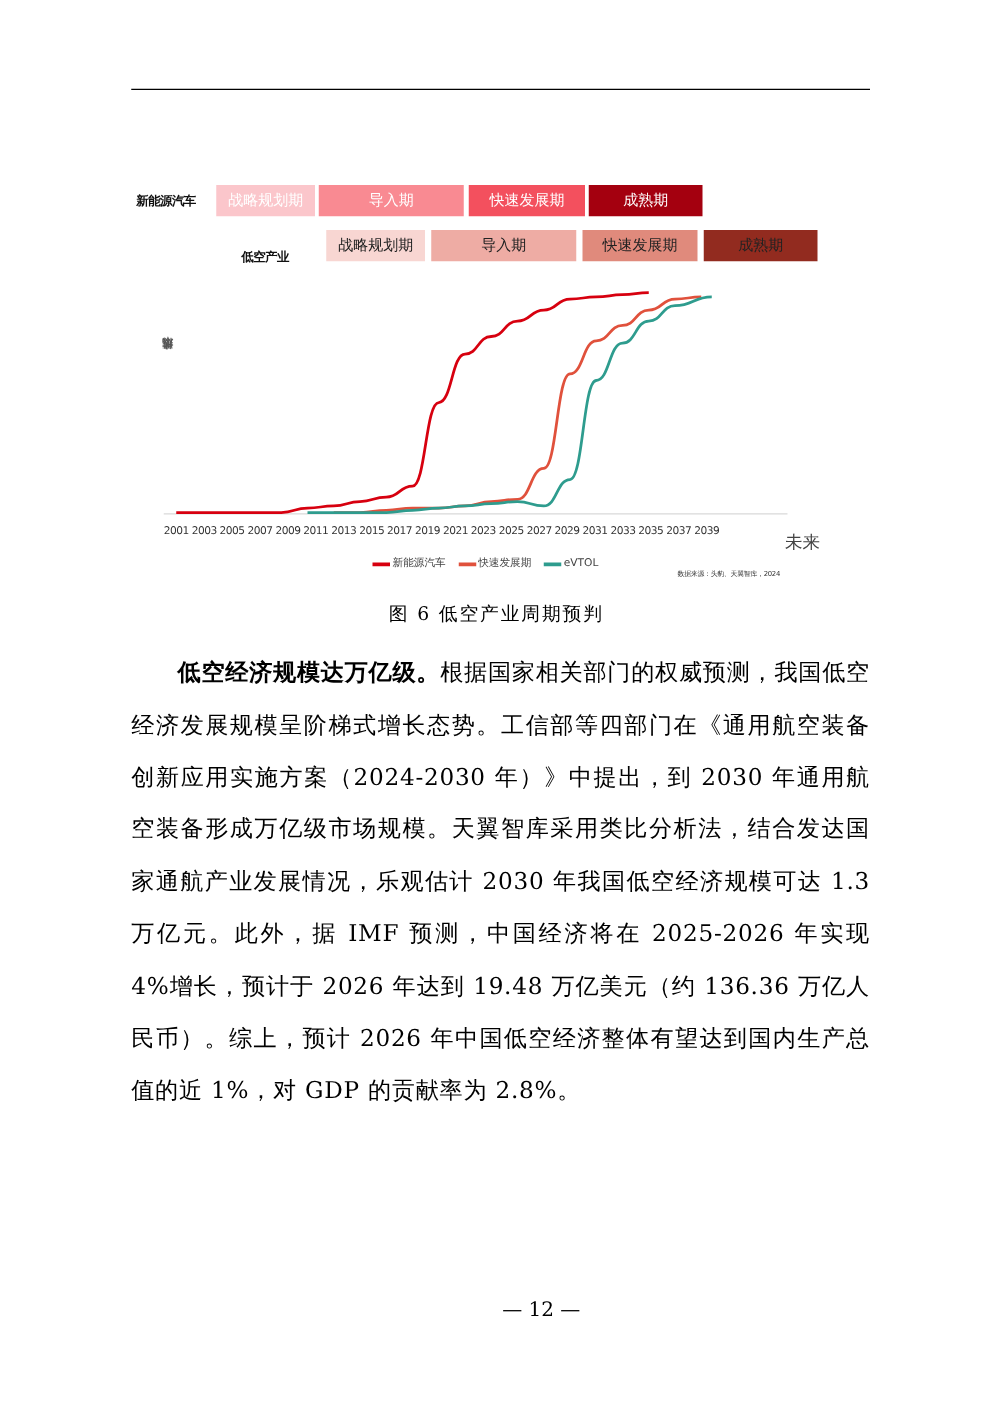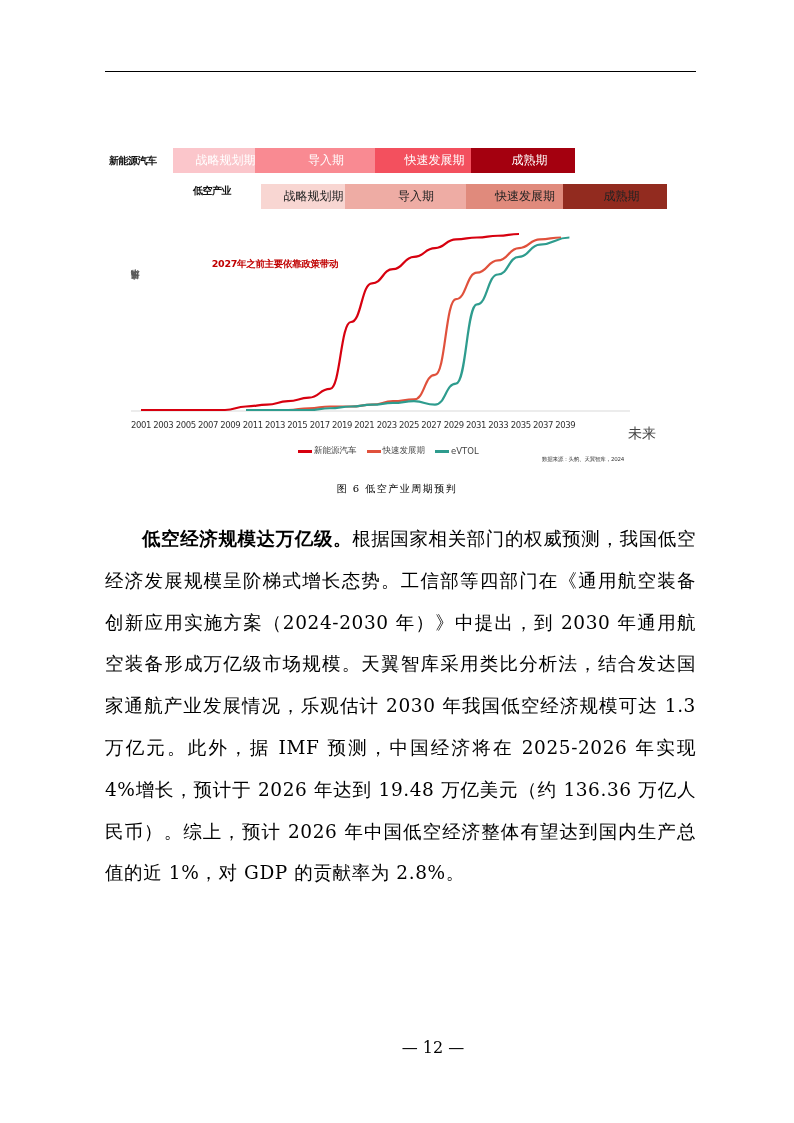--- a/index.html
+++ b/index.html
@@ -1,30 +1,30 @@
 <!DOCTYPE html>
 <html><head>
 <meta charset="utf-8">
 <style>
   html, body { margin:0; padding:0; background:#ffffff; }
   body { width:794px; height:1123px; position:relative; overflow:hidden; font-family:"DejaVu Serif","Liberation Serif",serif; color:#000; }
   .header-rule { position:absolute; left:105px; top:71px; width:591px; height:0; border-top:1.5px solid #000; }
   .figure { position:absolute; left:105px; top:138px; width:560px; height:330px; }
   .stage-row { position:absolute; height:25px; }
   .row-label { position:absolute; font-family:"DejaVu Sans","Liberation Sans",sans-serif; font-weight:bold; font-size:10px; letter-spacing:-0.5px; color:#111; }
-  .stage { position:absolute; height:25px; display:flex; align-items:center; justify-content:center; font-family:"DejaVu Sans","Liberation Sans",sans-serif; font-size:12px;padding-left:13px; }
+  .stage { position:absolute; height:25px; display:flex; align-items:center; justify-content:center; font-family:"DejaVu Sans","Liberation Sans",sans-serif; font-size:12px; }
   .annot { position:absolute; font-family:"DejaVu Sans","Liberation Sans",sans-serif; font-weight:bold; font-size:9.5px; color:#c00000; text-align:center; letter-spacing:-0.3px; line-height:24px; }
   .ylabel { position:absolute; font-family:"DejaVu Sans","Liberation Sans",sans-serif; font-size:9px; color:#555; writing-mode:vertical-rl; transform:rotate(180deg); letter-spacing:-0.5px; }
   .xticks { position:absolute; font-family:"DejaVu Sans","Liberation Sans",sans-serif; font-size:8.5px; color:#333; white-space:nowrap; letter-spacing:-0.4px; }
   .future { position:absolute; font-family:Liberation Mono, monospace; font-size:14px; color:#444;margin-left:40px; }
   .legend { position:absolute; font-family:"DejaVu Sans","Liberation Sans",sans-serif; font-size:8.5px; color:#444; display:flex; gap:10px; align-items:center; }
   .legend-item { display:flex; align-items:center; gap:2px; }
   .swatch { display:inline-block; width:14px; height:3px; }
   .source { position:absolute; font-family:"DejaVu Sans","Liberation Sans",sans-serif; font-size:5.5px; color:#333; letter-spacing:-0.2px; }
-  .caption { position:absolute; left:0; width:794px; top:482px; text-align:center; font-size:10px; letter-spacing:1.5px; }
+  .caption { position:absolute; left:0; width:794px; top:482px; text-align:center; font-size:15px; letter-spacing:1.5px; }
   .para { position:absolute; left:105px; top:518px; width:591px; font-size:18.5px; line-height:41.8px; text-align:justify; text-align-last:left; letter-spacing:0.6px; }
   .para .lead { font-weight:bold;margin-top:20px; }
   .para .indent { display:inline-block; width:37px; }
   .page-num { position:absolute; left:0; width:794px; top:1038px; text-align:center; font-size:16px;margin-left:36px; }
 </style>
 </head>
 <body>
 
 <div class="header-rule"></div>
 
@@ -34,33 +34,32 @@
     <div class="row-label" style="left:4px; top:6px;">新能源汽车</div>
     <div id="row0">
         <div class="stage" style="left: 68px; width: 79px; background: rgb(251, 198, 203); color: rgb(255, 255, 255);">战略规划期</div>
         <div class="stage" style="left: 150px; width: 116px; background: rgb(249, 138, 146); color: rgb(255, 255, 255);">导入期</div>
         <div class="stage" style="left: 270px; width: 93px; background: rgb(243, 80, 94); color: rgb(255, 255, 255);">快速发展期</div>
         <div class="stage" style="left: 366px; width: 91px; background: rgb(164, 0, 15); color: rgb(255, 255, 255);">成熟期</div>
       </div>
   </div>
 
   <div class="stage-row" style="left:0; top:46px; width:560px;">
-    <div class="row-label" style="left:88px; top:0;">低空产业</div>
+    <div class="row-label" style="left:88px; top:15px;">低空产业</div>
     <div id="row1">
         <div class="stage" style="left: 156px; width: 79px; background: rgb(248, 214, 210); color: rgb(34, 34, 34);">战略规划期</div>
         <div class="stage" style="left: 240px; width: 116px; background: rgb(238, 172, 164); color: rgb(34, 34, 34);">导入期</div>
         <div class="stage" style="left: 361px; width: 92px; background: rgb(224, 138, 124); color: rgb(34, 34, 34);">快速发展期</div>
         <div class="stage" style="left: 458px; width: 91px; background: rgb(146, 43, 31); color: rgb(34, 34, 34);">成熟期</div>
       </div>
   </div>
 
   <div class="ylabel" style="left:24px; top:148px;">市场成熟度</div>
 
   <div class="annot" style="left:40px; top:114px; width:260px;">
-    <div>2027年之前主要依靠政策带动</div>
   </div>
 
   <svg id="chart-svg" width="560" height="330" style="position:absolute; left:0; top:0;" xmlns="http://www.w3.org/2000/svg">
     <line x1="26" y1="273" x2="525" y2="273" stroke="#d9d9d9" stroke-width="1"></line>
     <g id="series-layer">
         <path d="M36 272 C46.5 272 46.5 272 57 272 C67.5 272 67.5 272 78 272 C88.5 272 88.5 272 99 272 C109.5 272 109.5 272 120 272 C130.5 272 130.5 268.48 141 268.48 C151.5 268.48 151.5 266.72 162 266.72 C172.5 266.72 172.5 263.2 183 263.2 C193.5 263.2 193.5 259.68 204 259.68 C214.5 259.68 214.5 250.88 225 250.88 C235.5 250.88 235.5 184 246 184 C256.5 184 256.5 145.28 267 145.28 C277.5 145.28 277.5 131.2 288 131.2 C298.5 131.2 298.5 118.88 309 118.88 C319.5 118.88 319.5 110.07999999999998 330 110.07999999999998 C340.5 110.07999999999998 340.5 101.28 351 101.28 C361.5 101.28 361.5 99.52000000000001 372 99.52000000000001 C382.5 99.52000000000001 382.5 97.75999999999999 393 97.75999999999999 C403.5 97.75999999999999 403.5 96 414 96" fill="none" stroke="#d7000f" stroke-width="2.2"></path>
         <path d="M162 272 C172.5 272 172.5 272 183 272 C193.5 272 193.5 270.24 204 270.24 C214.5 270.24 214.5 268.48 225 268.48 C235.5 268.48 235.5 268.48 246 268.48 C256.5 268.48 256.5 266.72 267 266.72 C277.5 266.72 277.5 263.2 288 263.2 C298.5 263.2 298.5 261.44 309 261.44 C319.5 261.44 319.5 236.8 330 236.8 C340.5 236.8 340.5 161.12 351 161.12 C361.5 161.12 361.5 134.72 372 134.72 C382.5 134.72 382.5 122.4 393 122.4 C403.5 122.4 403.5 110.07999999999998 414 110.07999999999998 C424.5 110.07999999999998 424.5 101.28 435 101.28 C445.5 101.28 445.5 99.52000000000001 456 99.52000000000001" fill="none" stroke="#e0513c" stroke-width="2.2"></path>
         <path d="M141 272 C151.5 272 151.5 272 162 272 C172.5 272 172.5 272 183 272 C193.5 272 193.5 272 204 272 C214.5 272 214.5 270.24 225 270.24 C235.5 270.24 235.5 268.48 246 268.48 C256.5 268.48 256.5 266.72 267 266.72 C277.5 266.72 277.5 264.96 288 264.96 C298.5 264.96 298.5 263.2 309 263.2 C319.5 263.2 319.5 266.72 330 266.72 C340.5 266.72 340.5 245.6 351 245.6 C361.5 245.6 361.5 166.4 372 166.4 C382.5 166.4 382.5 136.48 393 136.48 C403.5 136.48 403.5 118.88 414 118.88 C424.5 118.88 424.5 106.56 435 106.56 C449.70000000000005 106.56 449.70000000000005 99.52000000000001 464.40000000000003 99.52000000000001" fill="none" stroke="#2e9c8e" stroke-width="2.2"></path>
       </g>
   </svg>

